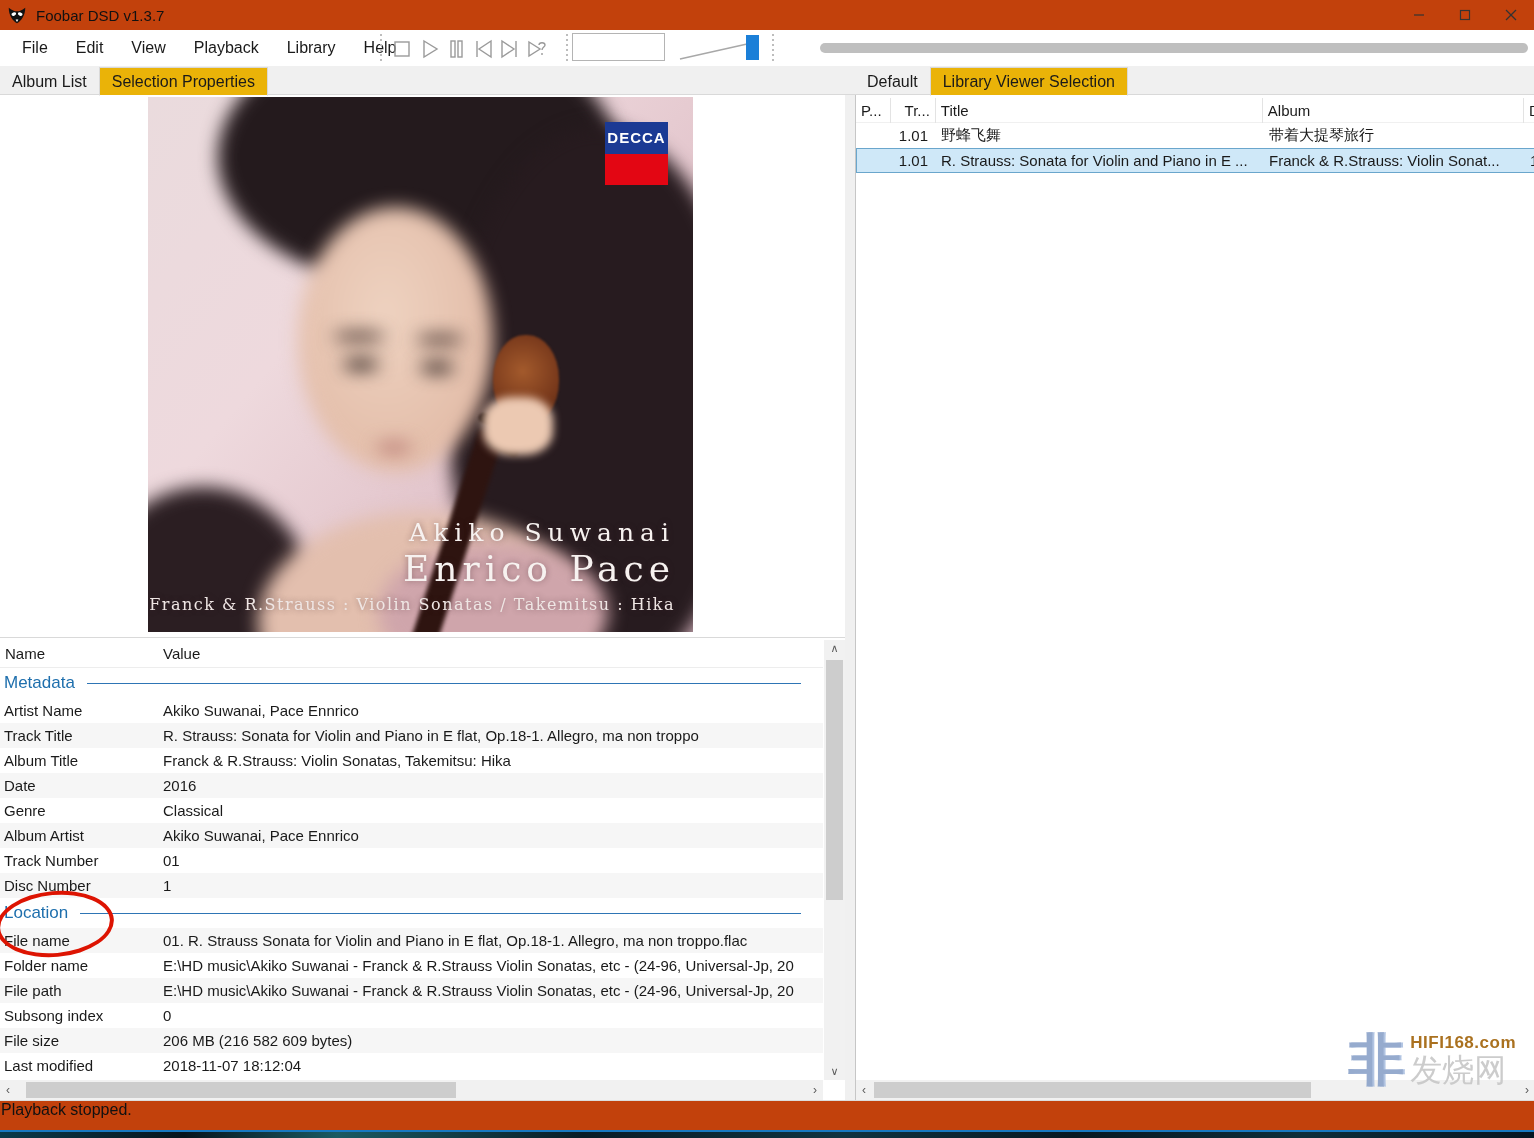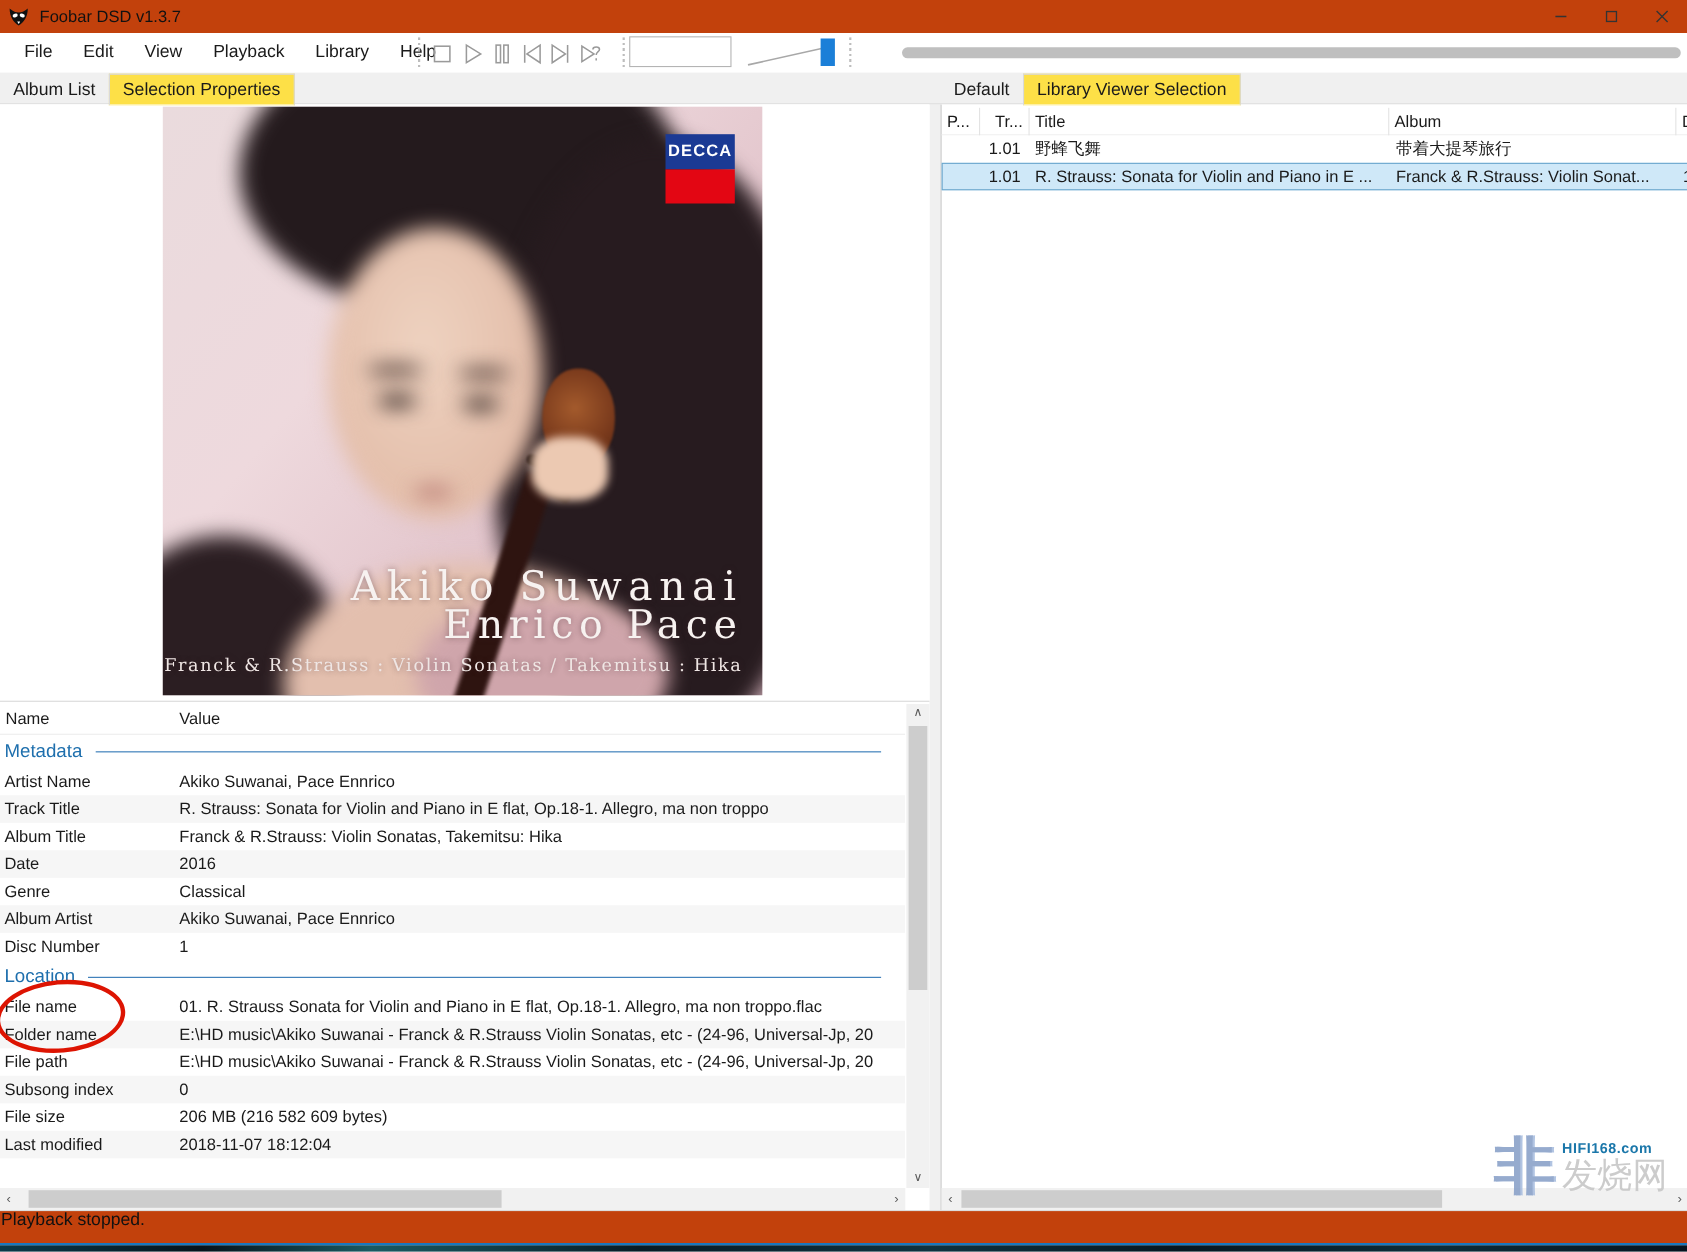--- a/index.html
+++ b/index.html
@@ -27,21 +27,21 @@
   .volume { position:absolute; left:678px; top:3px; width:88px; height:30px; }
   .volume svg { width:88px; height:30px; }
   .vol-handle { position:absolute; left:68px; top:2px; width:13px; height:25px; background:#1b7fd8; }
   .seekbar { position:absolute; left:820px; top:13px; width:708px; height:10px; background:#bfbfbf; border-radius:5px; }
 
   
   .tabstrip { position:absolute; left:0; top:66px; width:1534px; height:29px; background:#f0f0f0; border-bottom:1px solid #d9d9d9; }
   .tabs { position:absolute; top:0; height:29px; display:flex; align-items:flex-end; }
   .tabs.left { left:0; } .tabs.right { left:855px; }
   .tab { padding:3px 12px 4px 12px; font-size:16px; color:#1a1a1a; white-space:nowrap; }
-  .tab.active { background:#fde047; border:1px solid #d9d9d9; border-bottom:1px solid #fff; margin-bottom:-1px; padding-top:5px; position:relative; z-index:2;margin-top:24px; }
+  .tab.active { background:#eab308; border:1px solid #d9d9d9; border-bottom:1px solid #fff; margin-bottom:-1px; padding-top:5px; position:relative; z-index:2;margin-top:24px; }
 
   
   .main { position:absolute; left:0; top:95px; width:1534px; height:1005px; background:#f0f0f0; }
   .left-panel { position:absolute; left:0; top:0; width:845px; height:1005px; background:#fff; }
   .right-panel { position:absolute; left:855px; top:0; width:679px; height:1005px; background:#fff; border-left:1px solid #c6c6c6; }
 
   
   .artwork-area { position:absolute; left:0; top:0; width:845px; height:543px; background:#fff; border-bottom:1px solid #d9d9d9; }
   .cover { position:absolute; left:148px; top:2px; width:545px; height:535px; overflow:hidden;
            background:linear-gradient(130deg,#eadbdd 0%,#eed9dd 35%,#e2c4cb 65%,#d4b3bd 100%); }
@@ -61,21 +61,21 @@
   .scroll-knob { position:absolute; left:345px; top:238px; width:66px; height:90px; border-radius:48%;
                  background:radial-gradient(circle at 45% 40%,#a35a2c 0%,#7a3a1c 55%,#52230f 100%); filter:blur(1px); }
   .peg { position:absolute; width:34px; height:10px; background:#1c0d08; border-radius:5px; filter:blur(1px); }
   .fingers { position:absolute; left:335px; top:300px; width:70px; height:58px; background:#ecc9b2; border-radius:40%; filter:blur(4px); }
   .decca { position:absolute; right:25px; top:25px; width:63px; height:63px; }
   .decca .d-top { height:50%; background:#1b3a94; display:flex; align-items:center; justify-content:center;
                   color:#fff; font-weight:bold; font-size:15px; letter-spacing:1px; }
   .decca .d-bot { height:50%; background:#e30613; }
   .cover-titles { position:absolute; right:18px; bottom:18px; text-align:right; color:#f7f2f0;
                   font-family:"DejaVu Serif","Liberation Serif",serif; text-shadow:0 0 6px rgba(60,30,40,.45); }
-  .ct1 { font-size:37px; letter-spacing:6px; line-height:37px;padding-left:24px; }
+  .ct1 { font-size:25px; letter-spacing:6px; line-height:37px;padding-left:24px; }
   .ct2 { font-size:36px; letter-spacing:5px; line-height:35px; }
   .ct3 { font-size:16px; letter-spacing:1.5px; margin-top:9px; color:#efe6e4; }
 
   
   .props { position:absolute; left:0; top:545px; width:823px; height:440px; background:#fff; overflow:hidden; }
   .props-header { display:flex; height:28px; align-items:center; border-bottom:1px solid #ededed; }
   .ph-name { width:158px; padding-left:5px; color:#1a1a1a; }
   .ph-value { padding-left:5px; }
   .sec-row { display:flex; align-items:center; height:30px; }
   .sec-title { padding-left:4px; font-size:17px; color:#1e6fad; white-space:nowrap; }
@@ -113,21 +113,21 @@
   .col-title { width:328px; padding-left:5px; }
   .col-album { width:262px; padding-left:5px; }
   .col-d { flex:1; padding-left:4px; }
   .pl-row .col-tr { width:45px; text-align:right; padding-right:8px; }
 
   
   .watermark { position:absolute; right:18px; bottom:12px; display:flex; align-items:center; opacity:.9; }
   .wm-logo { font-size:56px; font-weight:bold; color:#8ba2c9; line-height:56px; margin-right:6px;
              text-shadow:2px 0 0 #a9bedf; }
   .wm-text { text-align:left; }
-  .wm-site { font-size:13px; font-weight:bold; color:#0369a1; letter-spacing:.5px; }
+  .wm-site { font-size:17px; font-weight:bold; color:#a16207; letter-spacing:.5px; }
   .wm-name { font-size:32px; color:#c7c7c7; line-height:34px; }
 
   
   .statusbar { position:absolute; left:0; top:1100px; width:1534px; height:30px; background:#c2410c; border-top:1px solid #dcdcdc; display:flex; align-items:flex-start; }
   .status-text { margin-left:1px; font-size:16px; color:#111; }
   .bottomstrip { position:absolute; left:0; top:1130px; width:1534px; height:8px; border-top:2px solid #1878c0;
                  background:linear-gradient(90deg,#0a3a4a 0%,#06141c 12%,#1a5a62 22%,#081c26 38%,#0f3340 55%,#071822 70%,#0d2e3a 85%,#061420 100%); }
 </style>
 </head>
 <body>
@@ -291,20 +291,24 @@
           </div>
           <div class="prow">
             <div class="pname">Genre</div>
             <div class="pval">Classical</div>
           </div>
           <div class="prow">
             <div class="pname">Album Artist</div>
             <div class="pval">Akiko Suwanai, Pace Ennrico</div>
           </div>
           <div class="prow">
+            <div class="pname">Track Number</div>
+            <div class="pval">01</div>
+          </div>
+          <div class="prow">
             <div class="pname">Disc Number</div>
             <div class="pval">1</div>
           </div>
           <div class="sec-row">
             <span class="sec-title">Location</span>
             <span class="sec-line"></span>
           </div>
           <div class="prow">
             <div class="pname">File name</div>
             <div class="pval">01. R. Strauss Sonata for Violin and Piano in E flat, Op.18-1. Allegro, ma non troppo.flac</div>

